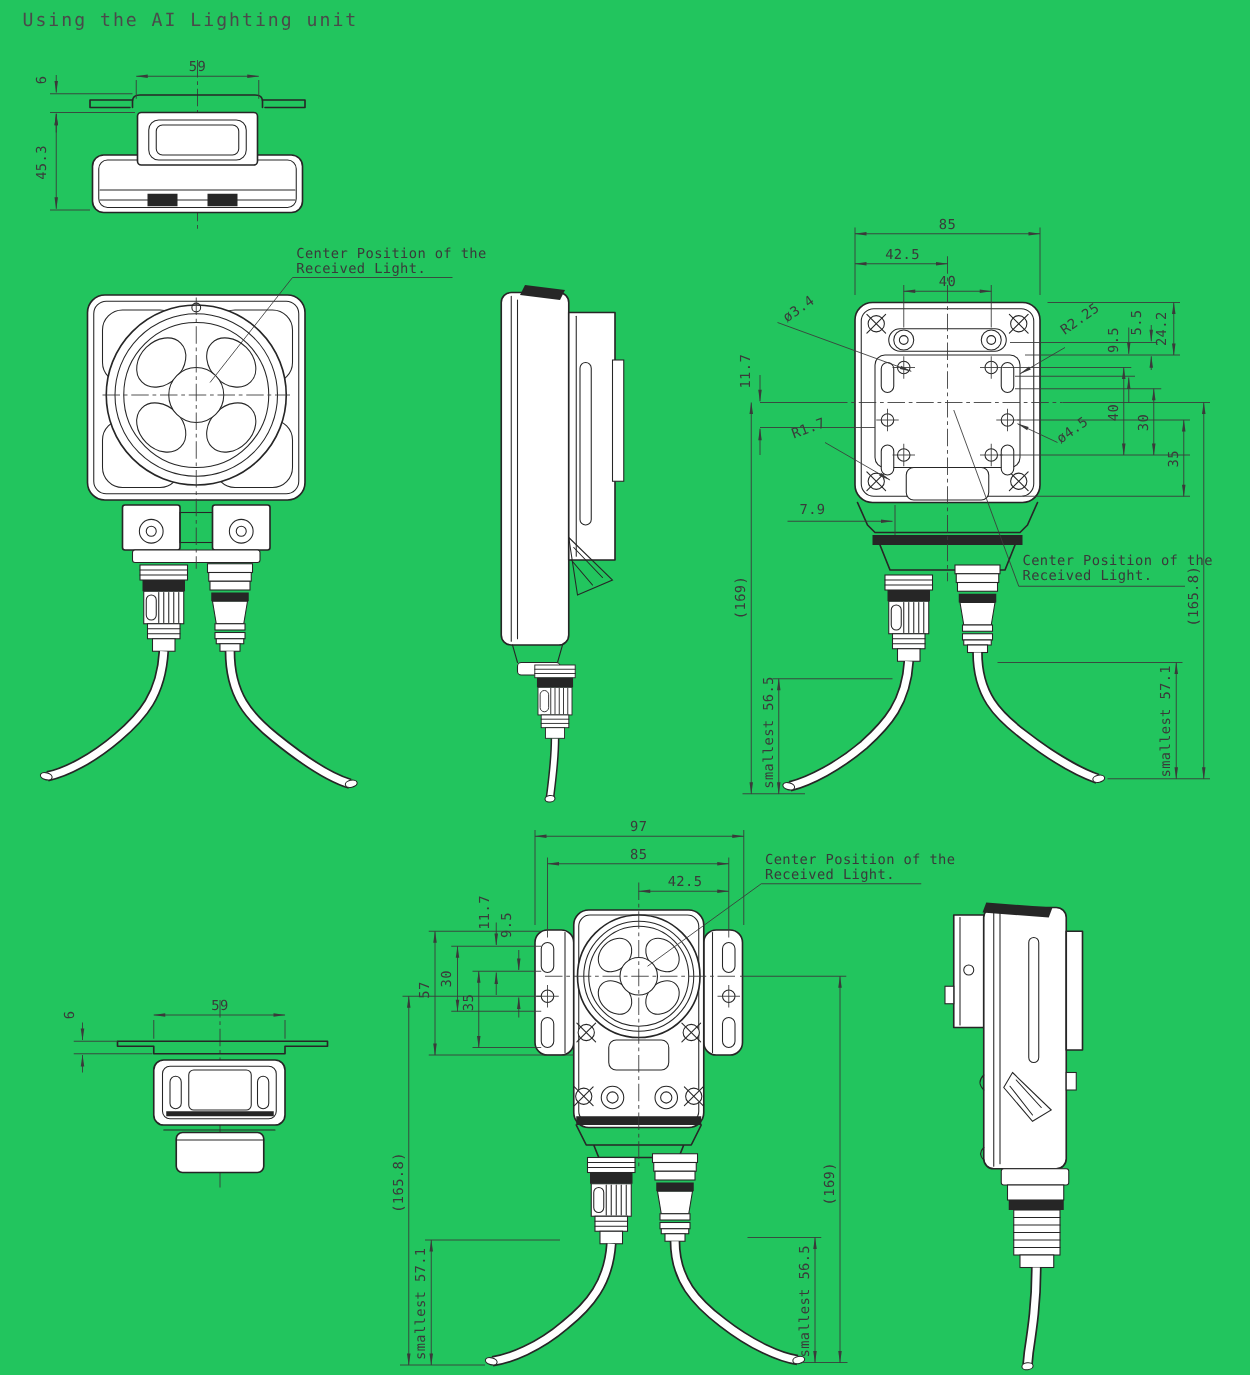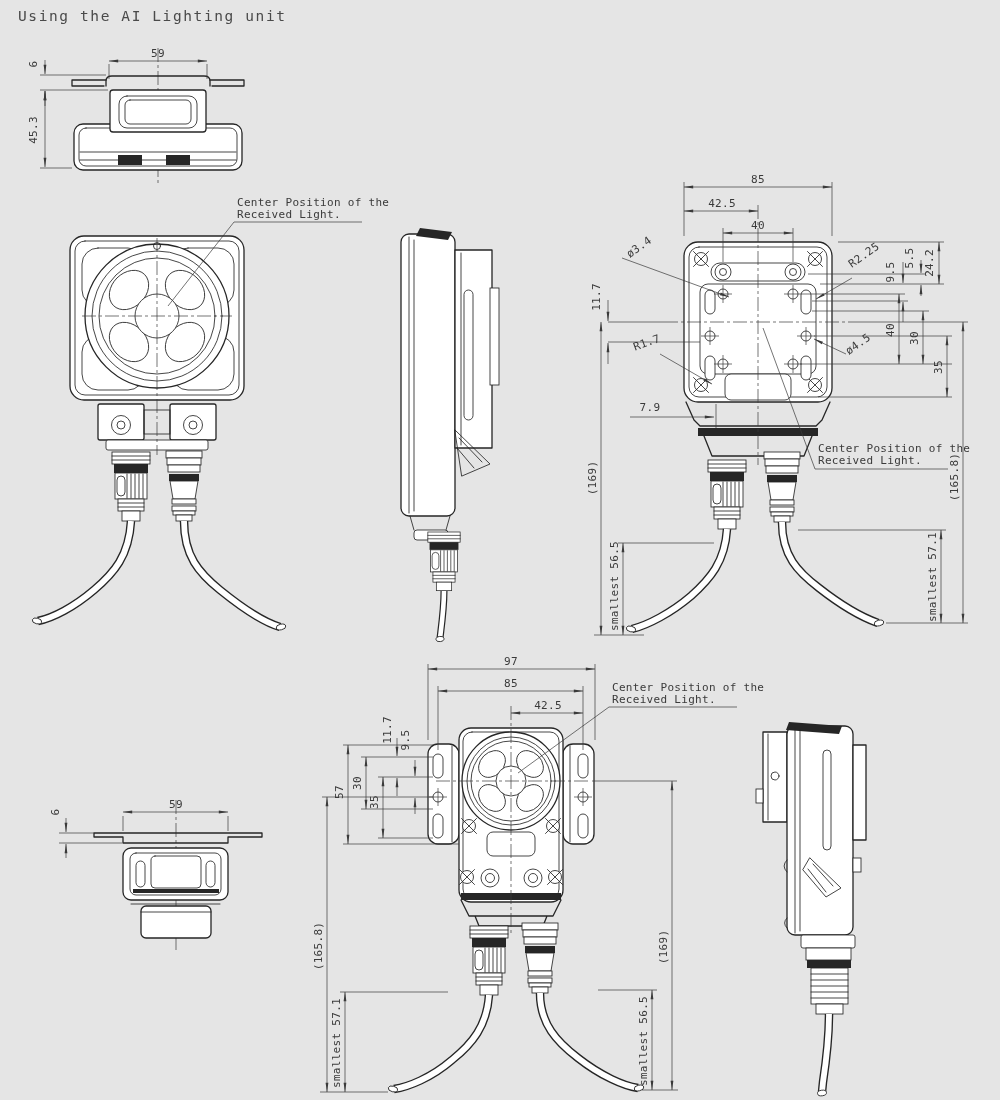--- a/index.html
+++ b/index.html
@@ -1,16 +1,16 @@
 <!DOCTYPE html>
 <html><head>
 <meta charset="utf-8">
 <style>
   html,body{margin:0;padding:0;background:#fff}
-  .sheet{position:relative;width:1000px;height:1100px;background:#e5e5e5;overflow:hidden}
+  .sheet{position:relative;width:1000px;height:1100px;background:#22c55e;overflow:hidden}
   svg{display:block}
   svg text{font-family:"DejaVu Sans Mono",monospace;font-size:11px;fill:#3a3a3a;letter-spacing:.3px}
   text.title{font-size:14.5px;fill:#4a4a4a;letter-spacing:1.6px}
   .o{fill:none;stroke:#262626;stroke-width:1.3;stroke-linecap:round;stroke-linejoin:round}
   .ow{fill:#fff;stroke:#262626;stroke-width:1.3;stroke-linejoin:round}
   .o2{fill:none;stroke:#262626;stroke-width:.85;stroke-linecap:round}
   .ow2{fill:#fff;stroke:#262626;stroke-width:.85}
   .dk{fill:#262626;stroke:none}
   .d{fill:none;stroke:#3a3a3a;stroke-width:.7}
   .a2{marker-start:url(#ar);marker-end:url(#ar)}

